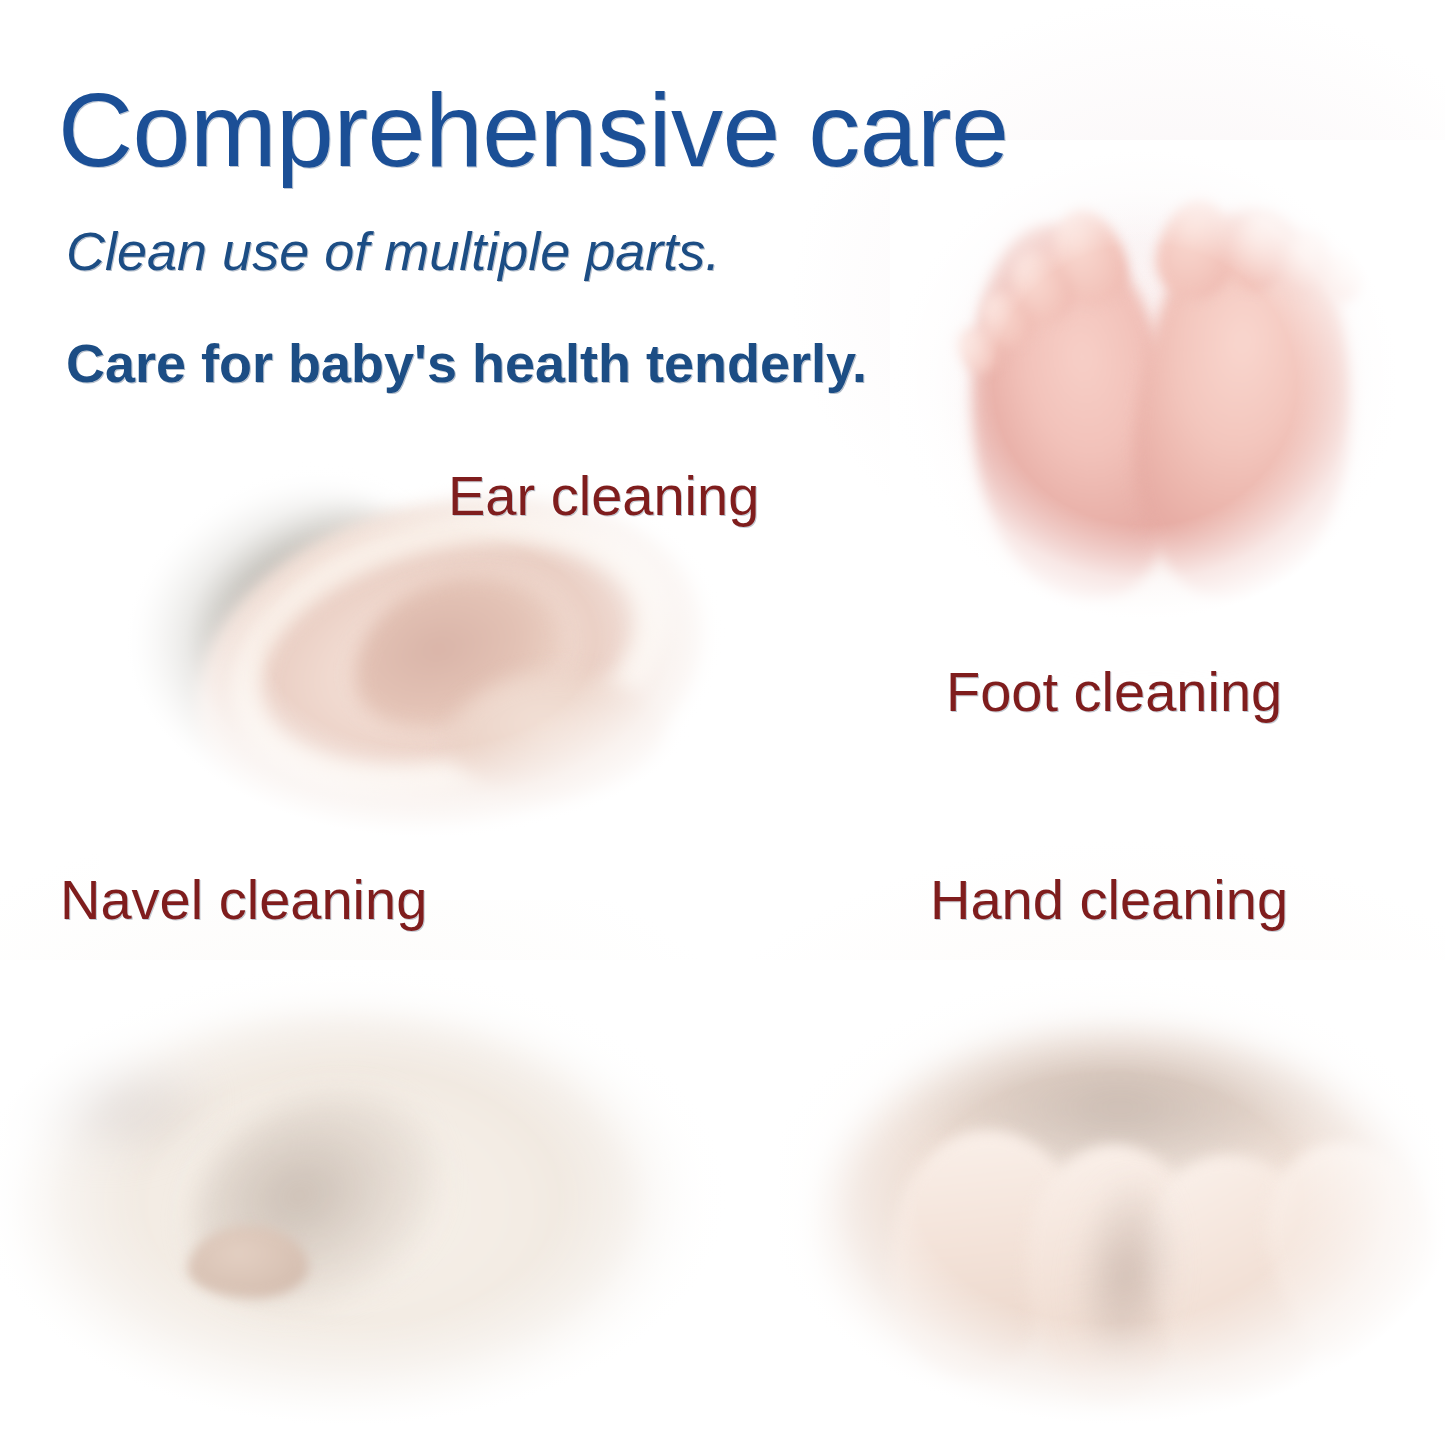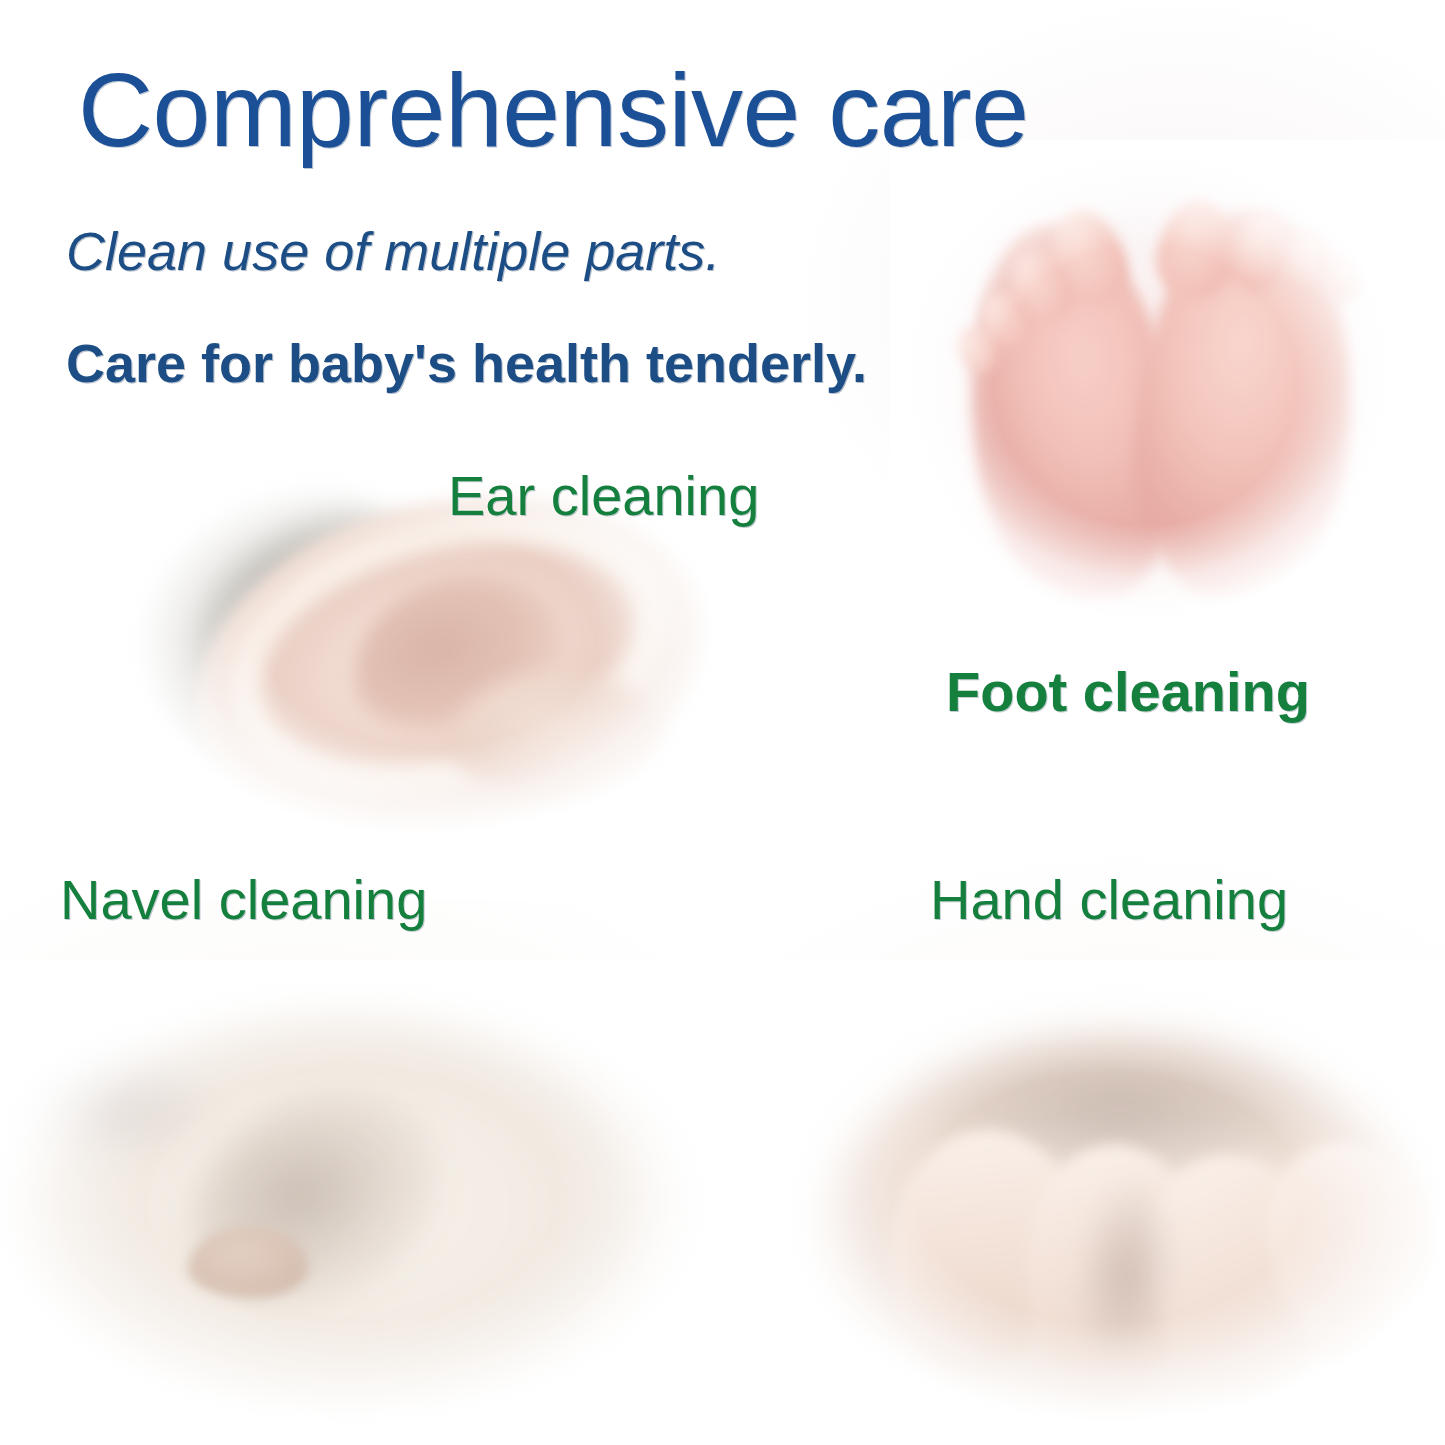--- a/index.html
+++ b/index.html
@@ -28,52 +28,51 @@
       radial-gradient(ellipse 540px 420px at 1180px 300px, rgba(246,238,240,0.75) 0%, rgba(255,255,255,0) 72%),
       radial-gradient(ellipse 700px 520px at 300px 1210px, rgba(248,246,242,0.85) 0%, rgba(255,255,255,0) 75%),
       radial-gradient(ellipse 700px 520px at 1120px 1230px, rgba(249,244,240,0.85) 0%, rgba(255,255,255,0) 75%);
     pointer-events: none;
   }
 
   
   .headline {
     position: absolute;
     left: 58px;
-    top: 56px;
+    top: 76px;
     font-size: 104px;
     line-height: 1.05;
     letter-spacing: -0.5px;
     color: #1b4f96;
     white-space: nowrap;
     text-shadow: 0 0 2px rgba(255,255,255,0.95), 1px 1px 0 rgba(12,44,88,0.35);
-    margin-left: 20px;
   }
 
   .subline {
     position: absolute;
     left: 66px;
     font-size: 54px;
     line-height: 1.1;
     color: #1c4d84;
     white-space: nowrap;
     text-shadow: 0 0 2px rgba(255,255,255,0.95), 1px 1px 0 rgba(10,40,78,0.38);
   }
   .subline-1 { top: 222px; font-style: italic; }
   .subline-2 { top: 334px; font-weight: bold; }
 
   .caption {
     position: absolute;
     font-size: 56px;
     line-height: 1;
-    color: #15803d;
+    color: #7f1d1d;
     white-space: nowrap;
     text-shadow: 0 0 3px rgba(255,255,255,0.98), 1px 1px 0 rgba(10,40,78,0.35);
   }
   .cap-ear   { left: 448px; top: 468px; }
-  .cap-foot  { left: 946px; top: 664px; font-weight: bold; }
+  .cap-foot  { left: 946px; top: 664px; }
   .cap-navel { left: 60px;  top: 872px; }
   .cap-hand  { left: 930px; top: 872px; }
 
   
   .photo { position: absolute; pointer-events: none; }
 
   
   #photo-feet {
     left: 900px; top: 150px;
     width: 545px; height: 510px;

